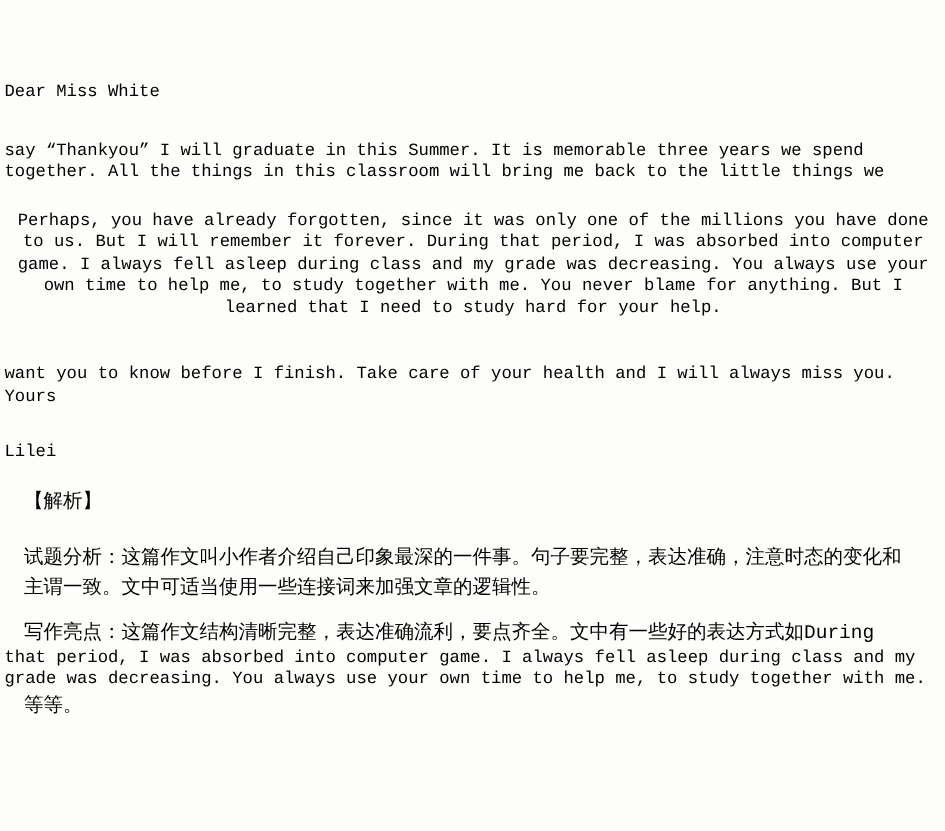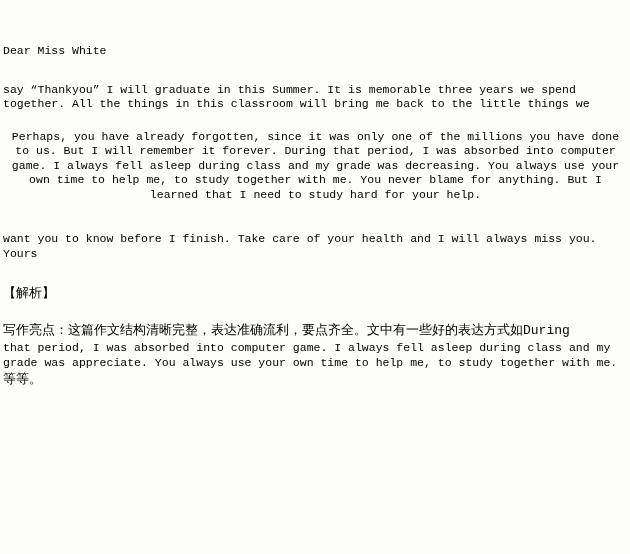--- a/index.html
+++ b/index.html
@@ -8,32 +8,33 @@
     height: 554px;
     background: #fdfefb;
     color: #000000;
     overflow: hidden;
     font-family: "Liberation Mono", "DejaVu Sans Mono", monospace;
   }
   .page {
     box-sizing: border-box;
     width: 630px;
     height: 554px;
-    padding: 44px 2px 0 3px;
+    padding: 55px 2px 0 3px;
   }
   .block { margin: 0 0 18px 0; }
   .line { white-space: nowrap; }
   .line.en {
     font-size: 11.5px;
     line-height: 14.5px;
     letter-spacing: 0;
   }
   .line.zh {
     font-size: 13px;
     line-height: 20px;
+    margin-left: 13px;
   }
   .salutation { margin-bottom: 24px; }
   .para1 { margin-bottom: 18px; }
   .para2 { margin-bottom: 30px; text-align: center; }
   .para3 { margin-bottom: 23px; }
   .signature { margin-bottom: 15px; }
   .analysis-header { margin-bottom: 17px; }
   .topic-analysis { margin-bottom: 10px; }
   .writing-highlights { margin-bottom: 0; }
 </style>
@@ -57,26 +58,33 @@
       <div class="line en">game. I always fell asleep during class and my grade was decreasing. You always use your</div>
       <div class="line en">own time to help me, to study together with me. You never blame for anything. But I</div>
       <div class="line en">learned that I need to study hard for your help.</div>
     </div>
 
   <div class="block para3">
       <div class="line en">want you to know before I finish. Take care of your health and I will always miss you.</div>
       <div class="line en">Yours</div>
     </div>
 
+  <div class="block signature">
+    <div class="line en">Lilei</div>
+  </div>
 
   <div class="block analysis-header">
     <div class="line zh">【解析】</div>
   </div>
 
+  <div class="block topic-analysis">
+      <div class="line zh">试题分析：这篇作文叫小作者介绍自己印象最深的一件事。句子要完整，表达准确，注意时态的变化和</div>
+      <div class="line zh">主谓一致。文中可适当使用一些连接词来加强文章的逻辑性。</div>
+    </div>
 
   <div class="block writing-highlights">
       <div class="line zh">写作亮点：这篇作文结构清晰完整，表达准确流利，要点齐全。文中有一些好的表达方式如During</div>
       <div class="line en">that period, I was absorbed into computer game. I always fell asleep during class and my</div>
-      <div class="line en">grade was appreciate. You always use your own time to help me, to study together with me.</div>
+      <div class="line en">grade was decreasing. You always use your own time to help me, to study together with me.</div>
       <div class="line zh">等等。</div>
     </div>
 
 </div>
 
 </body></html>

